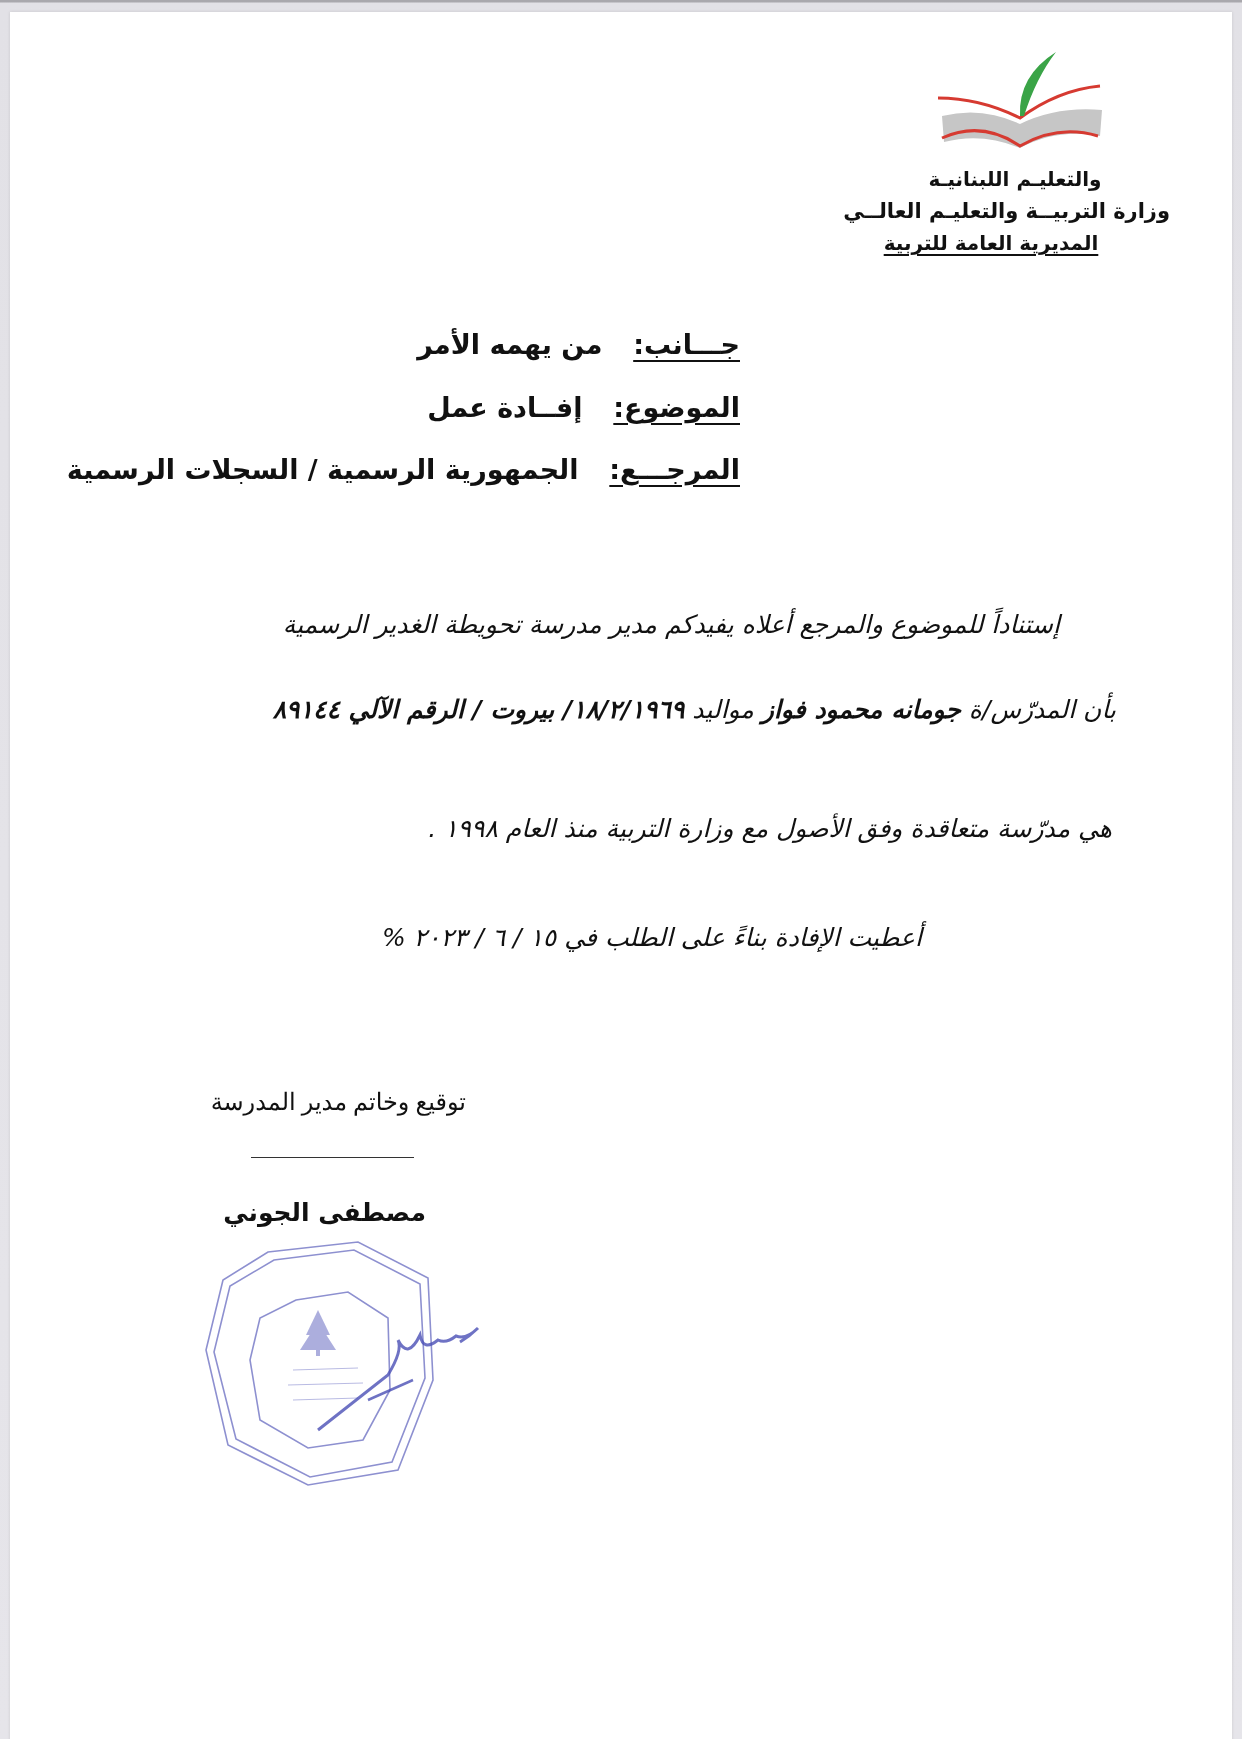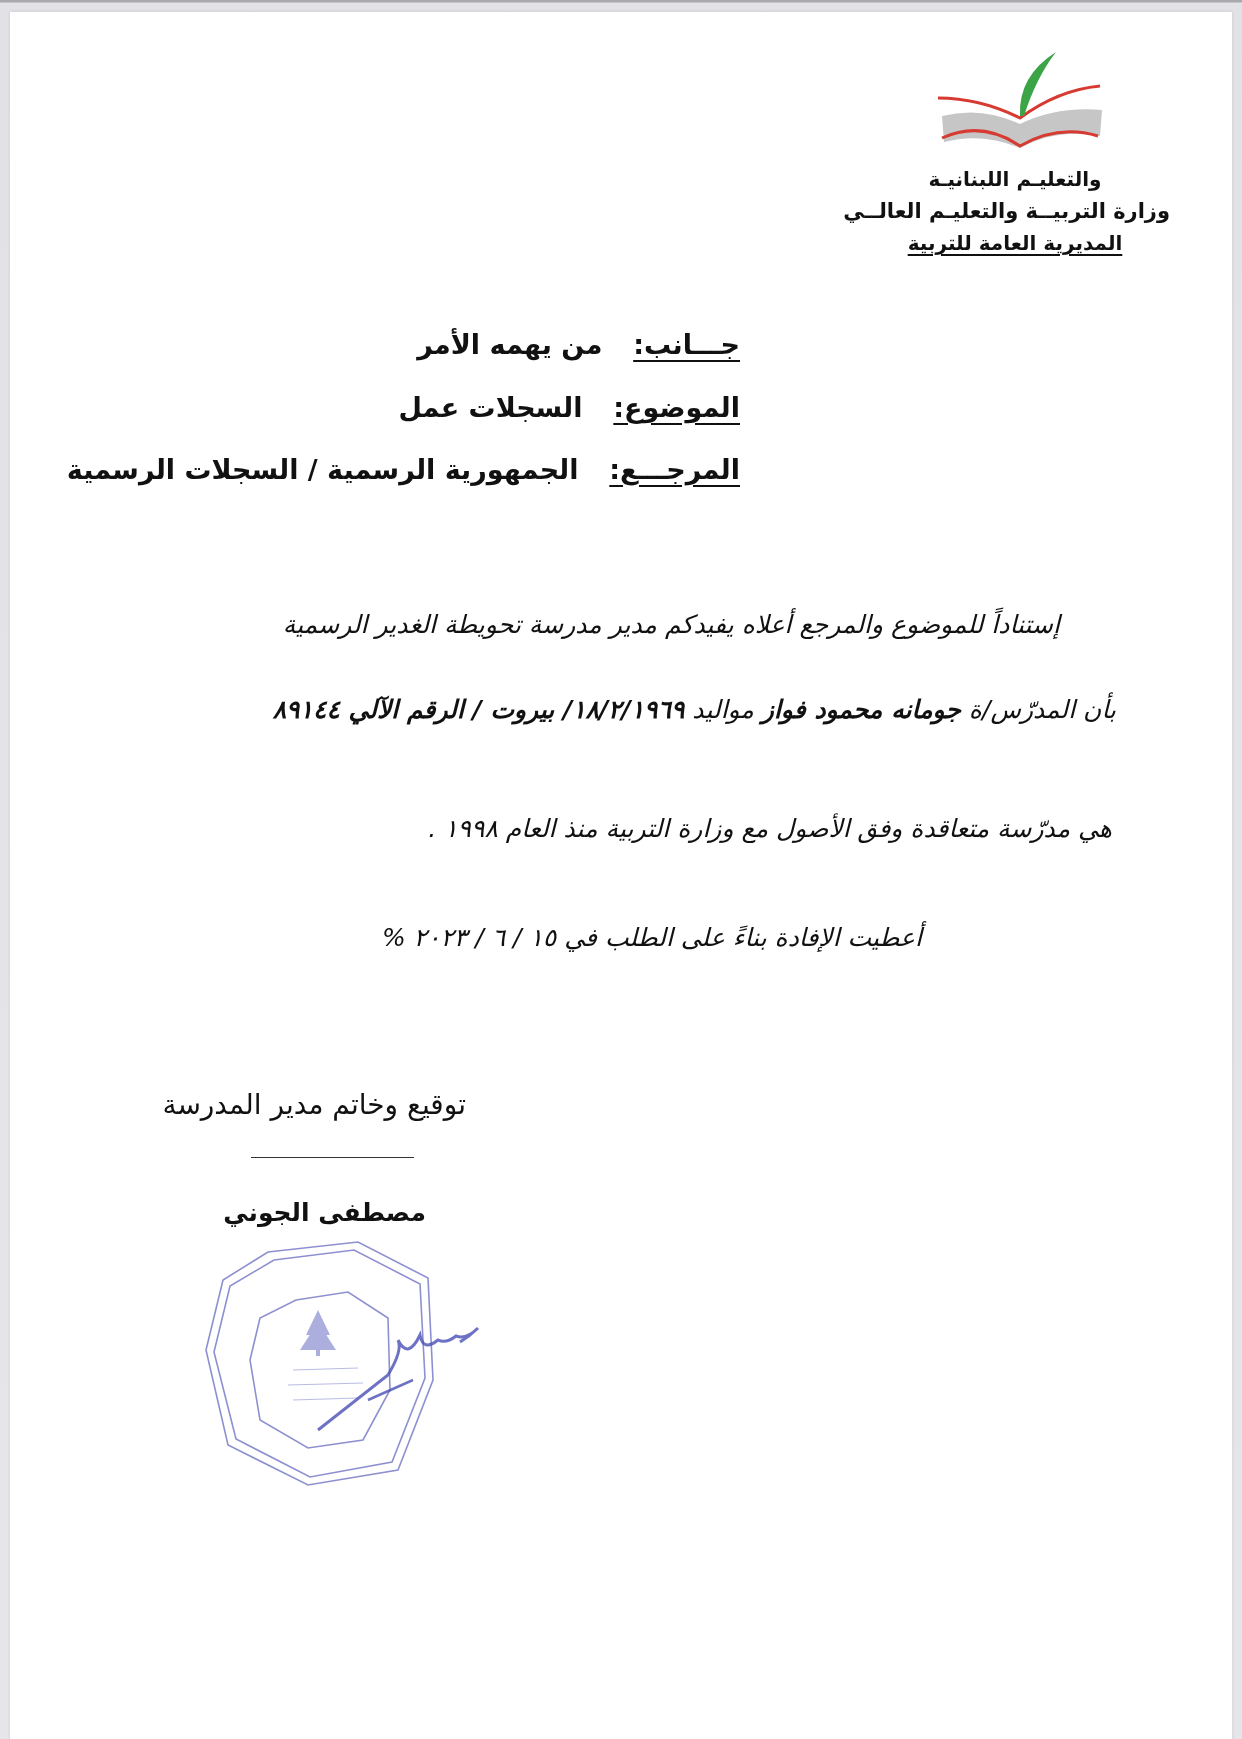--- a/index.html
+++ b/index.html
@@ -14,38 +14,38 @@
     position: absolute; left: 10px; top: 12px; width: 1222px; height: 1740px;
     background: #fff;
     box-shadow: 0 0 3px rgba(0,0,0,0.12);
   }
   .abs { position: absolute; direction: rtl; white-space: nowrap; }
   
   .logo { position: absolute; left: 932px; top: 48px; width: 176px; height: 106px; }
   .lh { font-weight: bold; font-size: 20px; text-align: center; line-height: 30px; }
   .lh1 { left: 920px; top: 164px; width: 190px; }
   .lh2 { left: 870px; top: 196px; width: 300px; font-size: 21px; text-align: right; }
-  .lh3 { left: 905px; top: 228px; width: 220px; text-align: center; }
+  .lh3 { left: 881px; top: 228px; width: 220px; text-align: center; }
   .lh3 span { text-decoration: underline; text-underline-offset: 4px; }
   
   .field { right: 502px; font-weight: bold; font-size: 27px; line-height: 40px; }
   .field .lbl { text-decoration: underline; text-underline-offset: 6px; }
   .f1 { top: 325px; }
   .f2 { top: 388px; }
   .f3 { top: 450px; }
   .gap { display: inline-block; width: 12px; }
   
   .para { font-size: 25px; line-height: 36px; font-style: italic; }
   .p1 { right: 182px; top: 607px; }
   .p2 { right: 126px; top: 692px; }
   .p2 b { font-weight: bold; }
   .p3 { right: 130px; top: 783px; margin-top: 28px; }
   .p4 { right: 320px; top: 920px; }
   
-  .sig-title { font-size: 28px; right: 776px; top: 1088px; }
+  .sig-title { font-size: 24px; right: 776px; top: 1088px; font-family: Liberation Serif, serif; }
   .sig-line { position: absolute; left: 251px; top: 1157px; width: 163px; height: 1px; background: #333; }
   .sig-name { font-size: 25px; font-weight: bold; right: 816px; top: 1198px; margin-left: 30px; }
   .stamp { position: absolute; left: 198px; top: 1240px; width: 330px; height: 250px; }
 </style>
 </head>
 <body>
 
 <div class="paper"></div>
 
 <svg class="logo" viewBox="0 0 176 106">
@@ -60,21 +60,21 @@
 <div class="abs lh lh3"><span>المديرية العامة للتربية</span></div>
 
 <div class="abs field f1">
   <span class="lbl">جـــانب:</span>
   <span class="gap"></span>
   <span>من يهمه الأمر</span>
 </div>
 <div class="abs field f2">
   <span class="lbl">الموضوع:</span>
   <span class="gap"></span>
-  <span>السجلات عمل</span>
+  <span>إفــادة عمل</span>
 </div>
 <div class="abs field f3">
   <span class="lbl">المرجـــع:</span>
   <span class="gap"></span>
   <span>الجمهورية الرسمية / السجلات الرسمية</span>
 </div>
 
 <div class="abs para p1">إستناداً للموضوع والمرجع أعلاه يفيدكم مدير مدرسة تحويطة الغدير الرسمية</div>
 <div class="abs para p2">
   <span>بأن المدرّس/ة</span>

